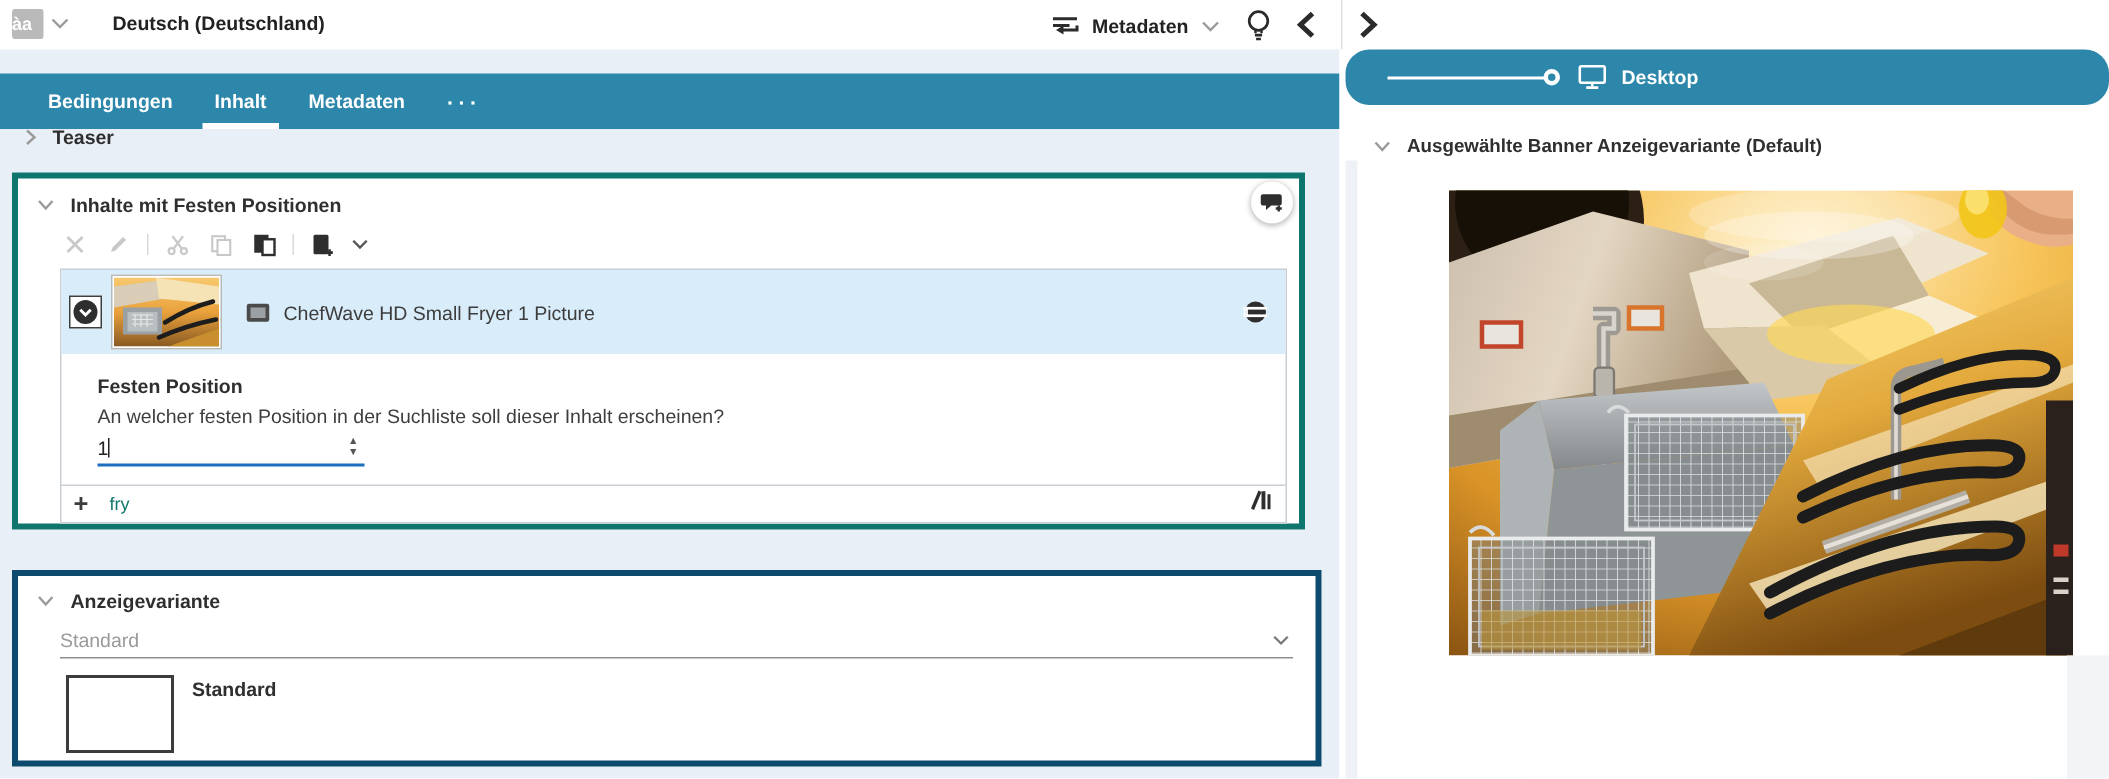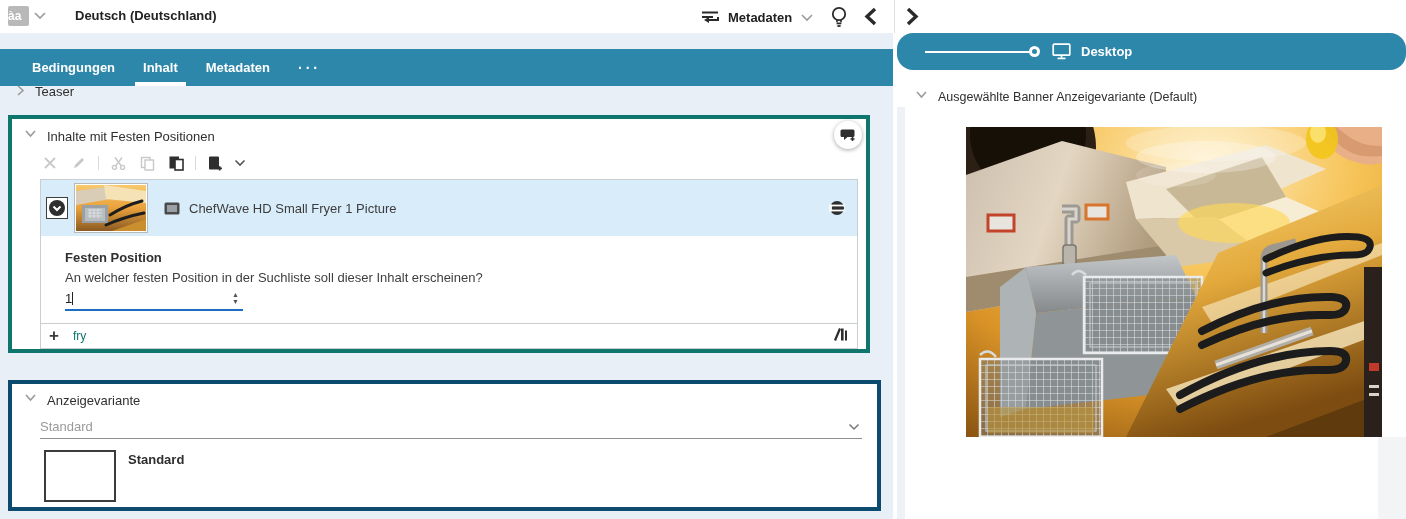--- a/index.html
+++ b/index.html
@@ -36,21 +36,21 @@
   .devicebar { position:absolute; top:0; left:0; right:0; height:37px; background:#2d87aa; display:flex; align-items:center;border-radius:16px; }
   .slider-line { width:106px; height:2px; background:#fff; margin-left:28px; }
   .slider-knob { width:11px; height:11px; border-radius:50%; background:#fff; margin-left:-2px;
                  display:flex; align-items:center; justify-content:center; }
   .slider-knob i { display:block; width:5px; height:5px; border-radius:50%; background:#2d87aa; }
   .device-label { color:#fff; font-size:13px; font-weight:bold; margin-left:10px; }
   .monitor { margin-left:12px; }
 
   
   .lp-content { position:absolute; top:37px; left:0; right:0; bottom:0; }
-  .sect-head { display:flex; align-items:flex-start; gap:10px; font-size:13px; font-weight:normal; color:#2f2f2f; }
+  .sect-head { display:flex; align-items:center; gap:10px; font-size:13px; font-weight:bold; color:#2f2f2f; }
   .teaser-head { position:absolute; top:14px; left:16px; cursor:pointer; }
 
   .fixed-card { position:absolute; top:45px; left:8px; width:862px; height:238px; background:#fff;
                 border:4px solid #0f766e; }
   .fixed-head { position:absolute; top:10px; left:12px; cursor:pointer; }
   .comment-btn { position:absolute; top:2px; right:4px; width:28px; height:28px; border-radius:50%;
                  background:#fff; box-shadow:0 1px 4px rgba(0,0,0,.35); display:flex; align-items:center; justify-content:center; cursor:pointer; }
 
   .toolbar { position:absolute; top:34px; left:28px; display:flex; align-items:center; gap:9px; height:20px; }
   .tb-sep { width:1px; height:14px; background:#d9d9d9; }

